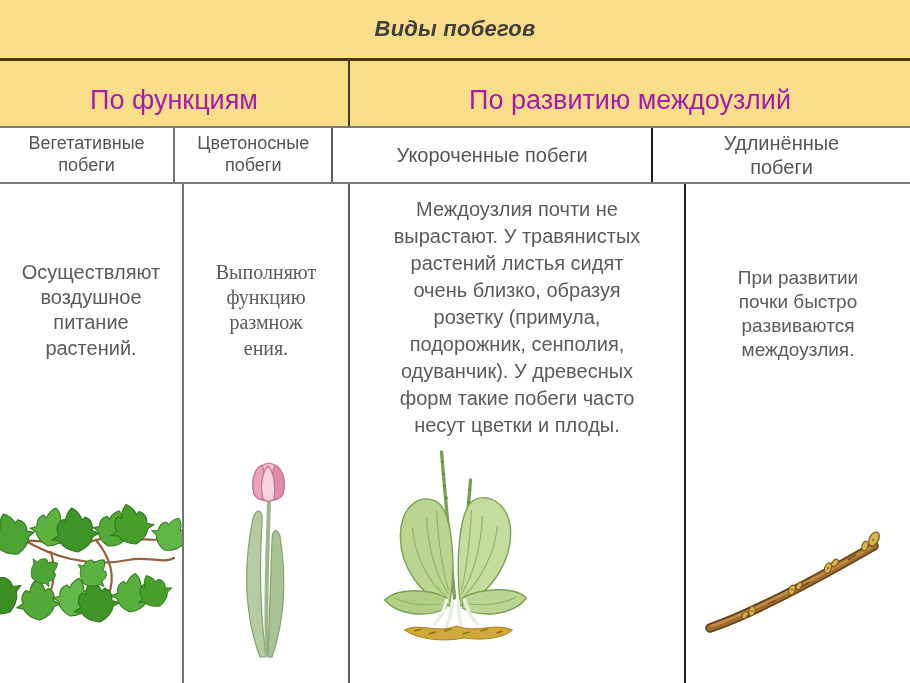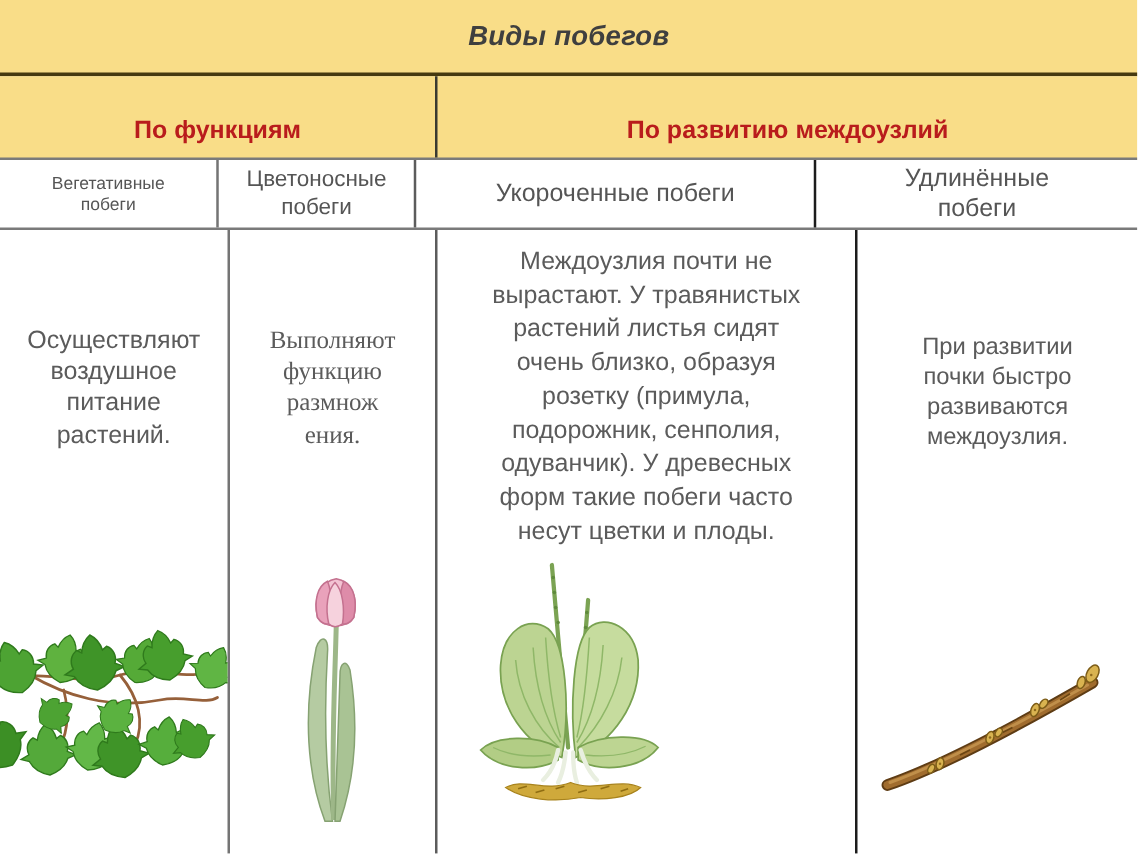--- a/index.html
+++ b/index.html
@@ -18,32 +18,32 @@
     border-bottom:3px solid #46390f;
     align-items:center; justify-content:center;
   }
   .page-title { font-size:22px; font-weight:bold; color:#3f3f3f; letter-spacing:0.2px;font-style:italic; }
 
   
   .group-row { height:67px; background:#f9dd88; border-bottom:2px solid #7a7a7a; }
   .group-cell {
     display:flex; align-items:flex-end; justify-content:center;
     padding-bottom:10px;
-    font-size:20px; font-weight:bold; color:#b91c1c;
+    font-size:27px; font-weight:normal; color:#a21caf;
   }
   .group-cell.g1 { width:350px; border-right:2px solid #3a3a30; }
   .group-cell.g2 { width:560px;border-radius:11px; }
 
   
   .sub-row { height:56px; background:#ffffff; border-bottom:2px solid #7a7a7a; }
   .sub-cell {
     display:flex; align-items:center; justify-content:center; text-align:center;
     color:#555555; white-space:pre-line; line-height:1.22;
   }
-  .sub-cell.s1 { width:184px; border-right:2px solid #747474; font-size:14px; }
+  .sub-cell.s1 { width:184px; border-right:2px solid #747474; font-size:18px; }
   .sub-cell.s2 { width:166px; border-right:2px solid #5c5c5c; font-size:18px; }
   .sub-cell.s3 { width:336px; border-right:2px solid #1c1c1c; font-size:20px; }
   .sub-cell.s4 { width:270px; font-size:20px; }
 
   
   .body-row { height:499px; background:#ffffff; }
   .body-cell { position:relative; height:100%; }
   .body-cell.b1 { width:184px; border-right:2px solid #747474; }
   .body-cell.b2 { width:166px; border-right:2px solid #5c5c5c; }
   .body-cell.b3 { width:336px; border-right:2px solid #1c1c1c; }

